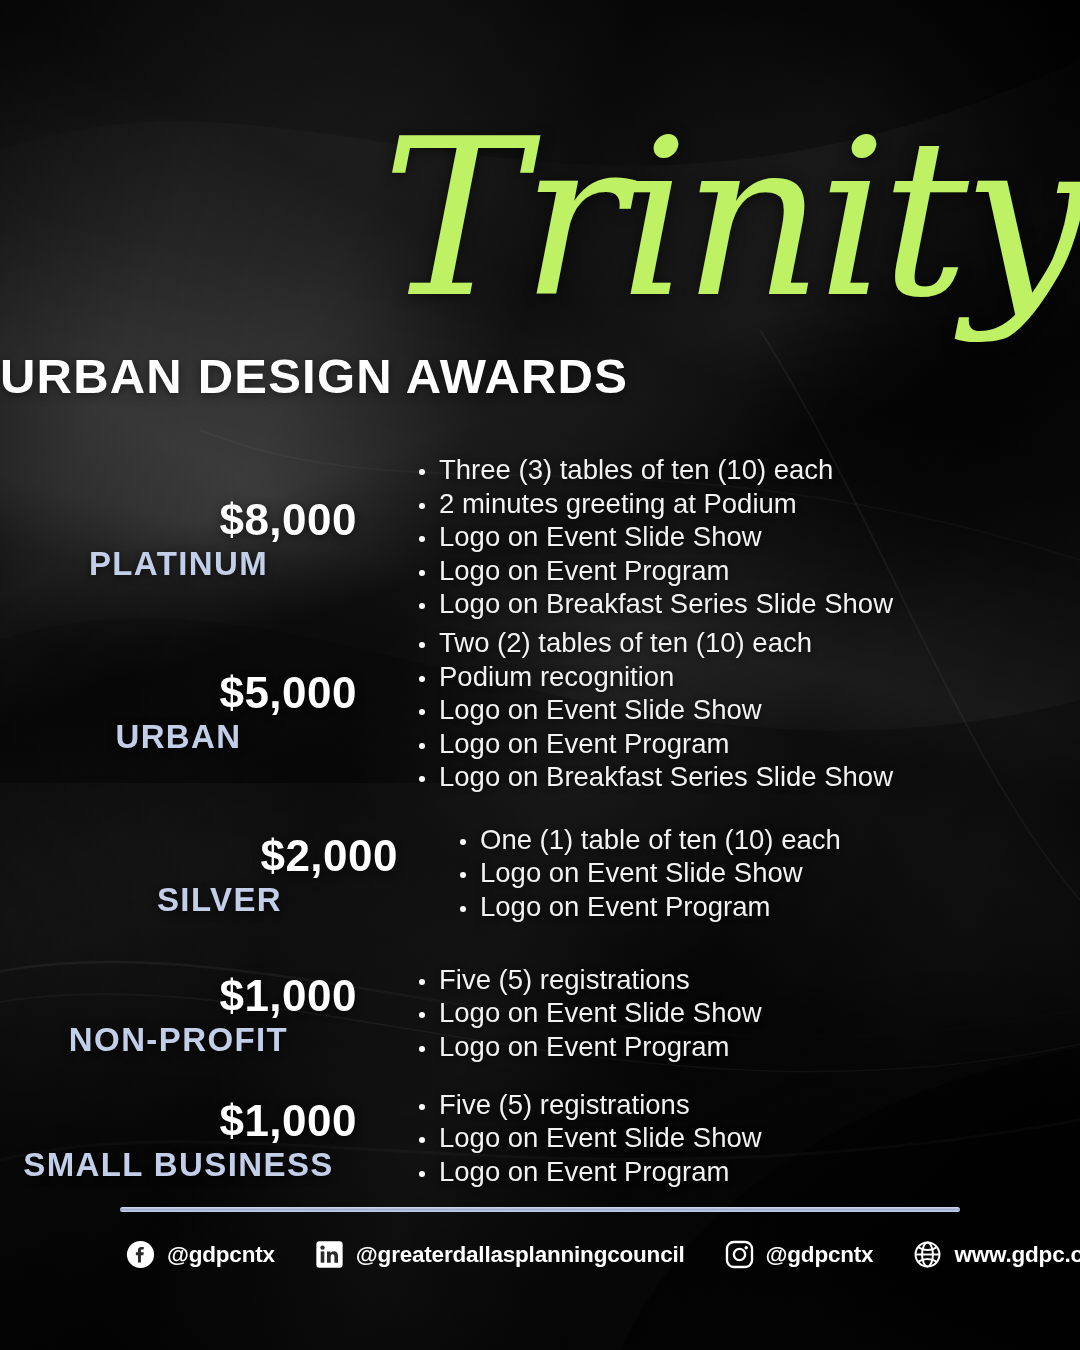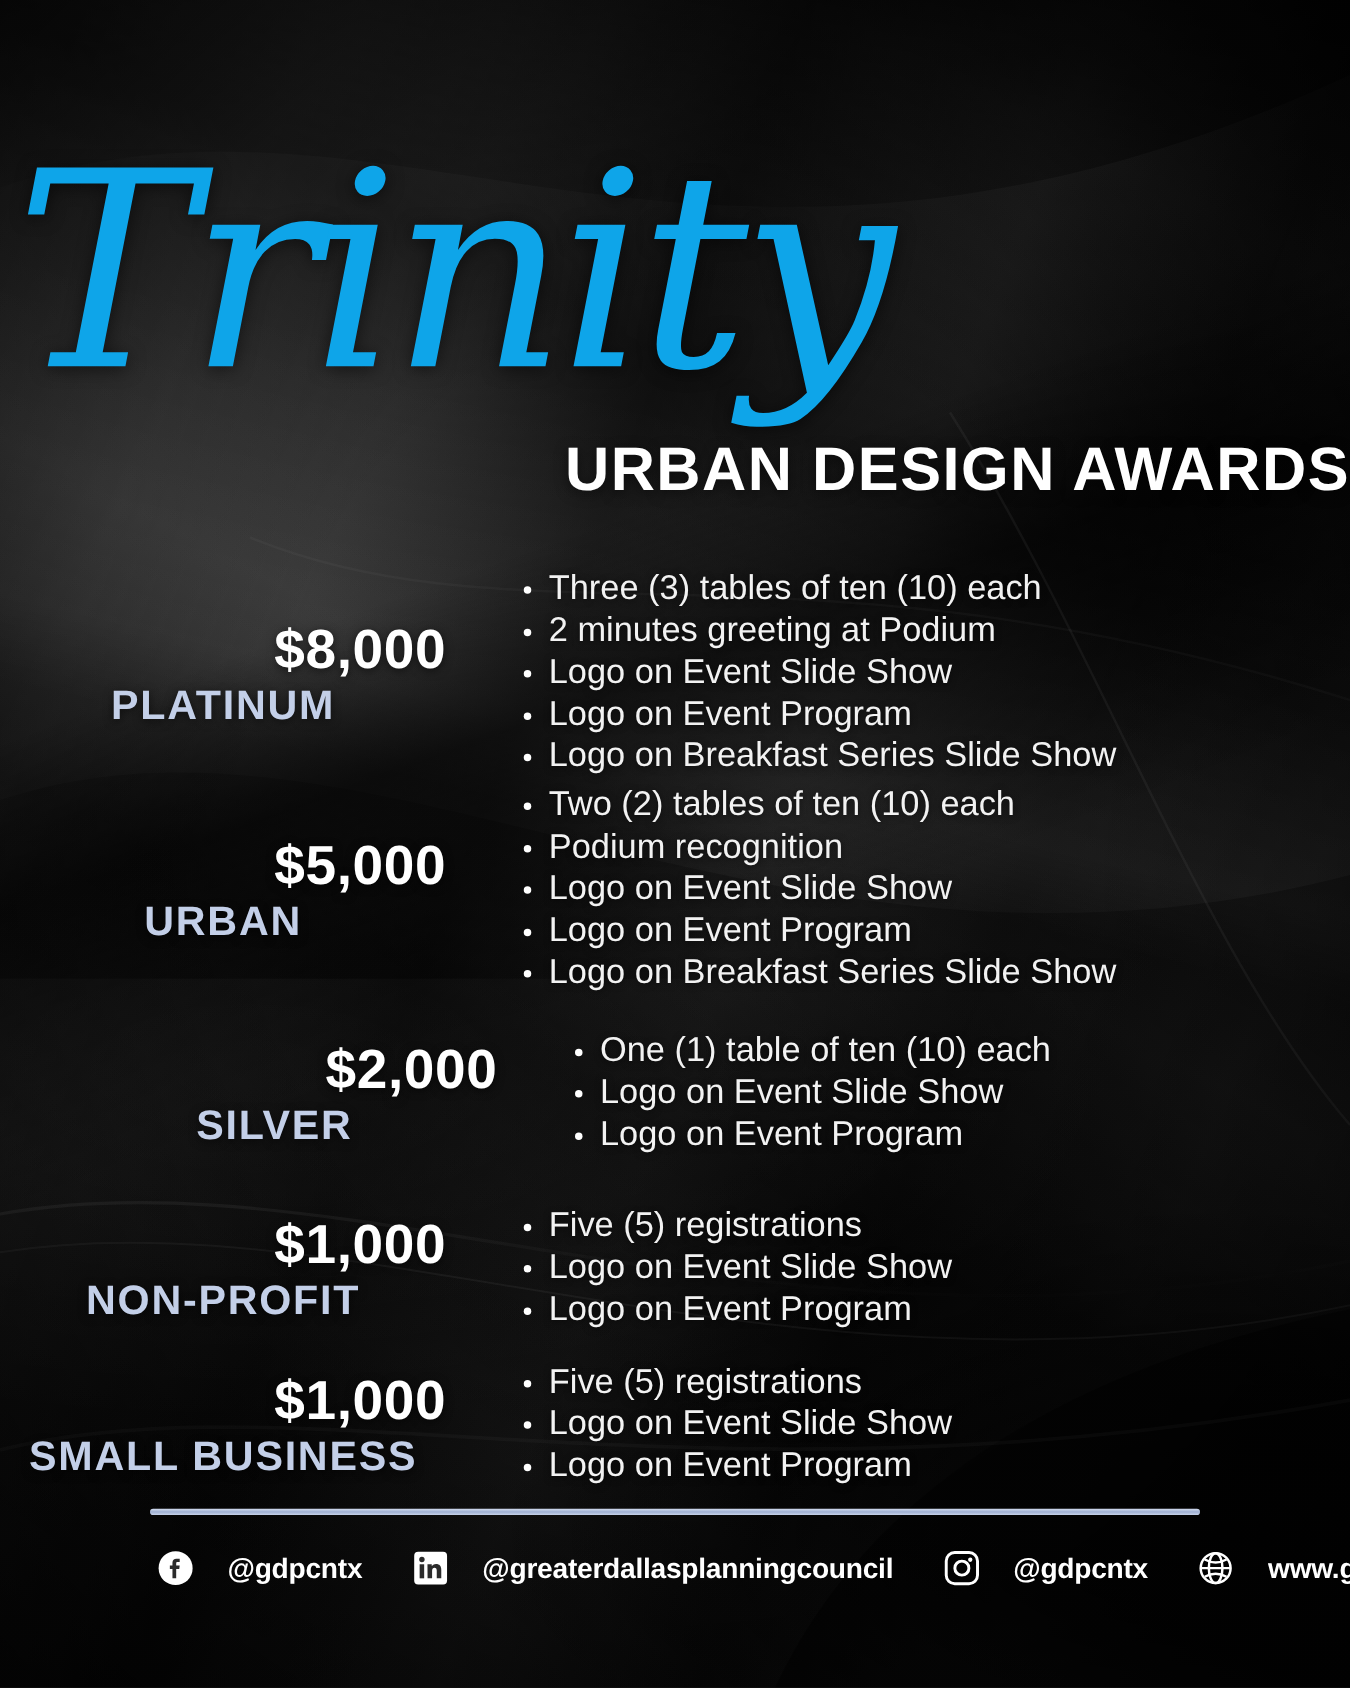--- a/index.html
+++ b/index.html
@@ -71,41 +71,40 @@
   
   .header { position:absolute; top:92px; left:0; width:1080px; height:340px; }
 
   .script-wrap {
     position:absolute; top:0; left:0; width:1080px; height:340px;
   }
   .script-word {
     position:absolute;
     left:12px; right:0;
     top:18px;
-    text-align:left;
+    text-align:right;
     font-family:"DejaVu Serif", serif;
     font-style:italic;
     font-weight:400;
     font-size:218px;
     line-height:1;
-    color:#0ea5e9;
+    color:#bef264;
     letter-spacing:-6px;
     text-shadow:0 2px 14px rgba(0,0,0,.55);
   }
 
   .awards-line {
     position:absolute;
     top:256px; left:0; right:0;
-    text-align:right;
+    text-align:left;
     font-family:"Liberation Sans", sans-serif;
     font-weight:700;
     font-size:49px;
     letter-spacing:1.2px;
     color:#ffffff;
-    padding-left:42px;
     text-shadow:0 2px 10px rgba(0,0,0,.5);
   }
 
   
   .tiers { position:absolute; top:455px; left:0; width:1080px; }
 
   .tier {
     position:relative;
     display:flex;
     align-items:center;
@@ -182,21 +181,21 @@
     position:absolute;
     left:0; top:1240px;
     width:1080px;
     display:flex;
     align-items:center;
     padding-left:126px;
   }
   .social {
     display:flex;
     align-items:center;
-    gap:27px;
+    gap:12px;
     margin-right:40px;
   }
   .social:last-child { margin-right:0; }
   .social-handle {
     font-family:"Liberation Sans", sans-serif;
     font-weight:700;
     font-size:22.5px;
     letter-spacing:-0.2px;
     color:#ffffff;
     white-space:nowrap;

